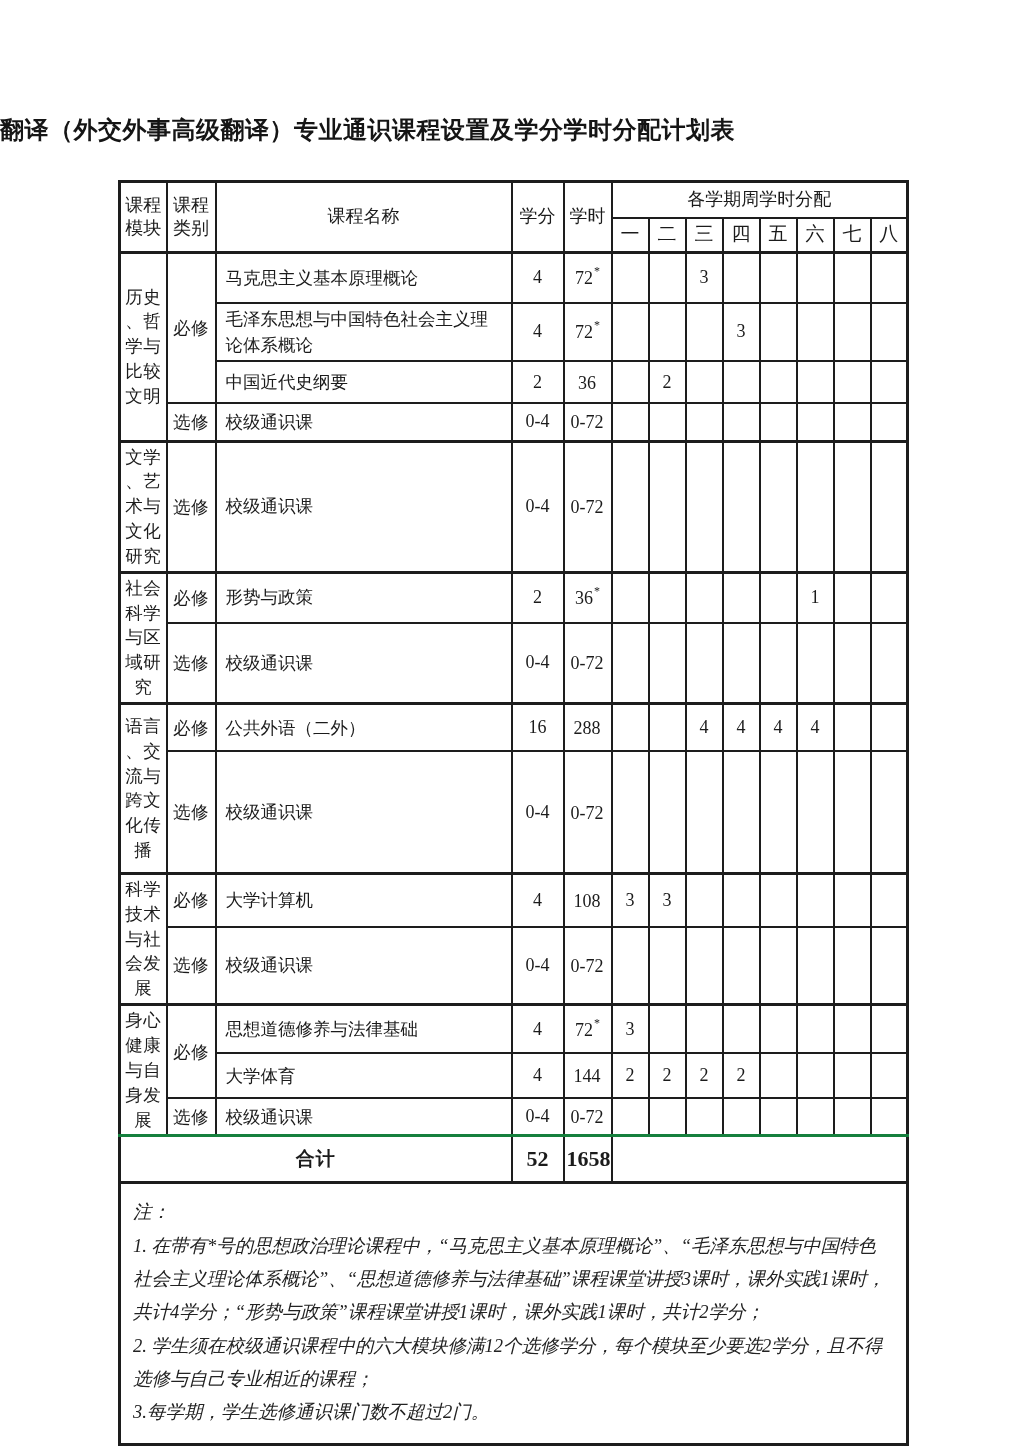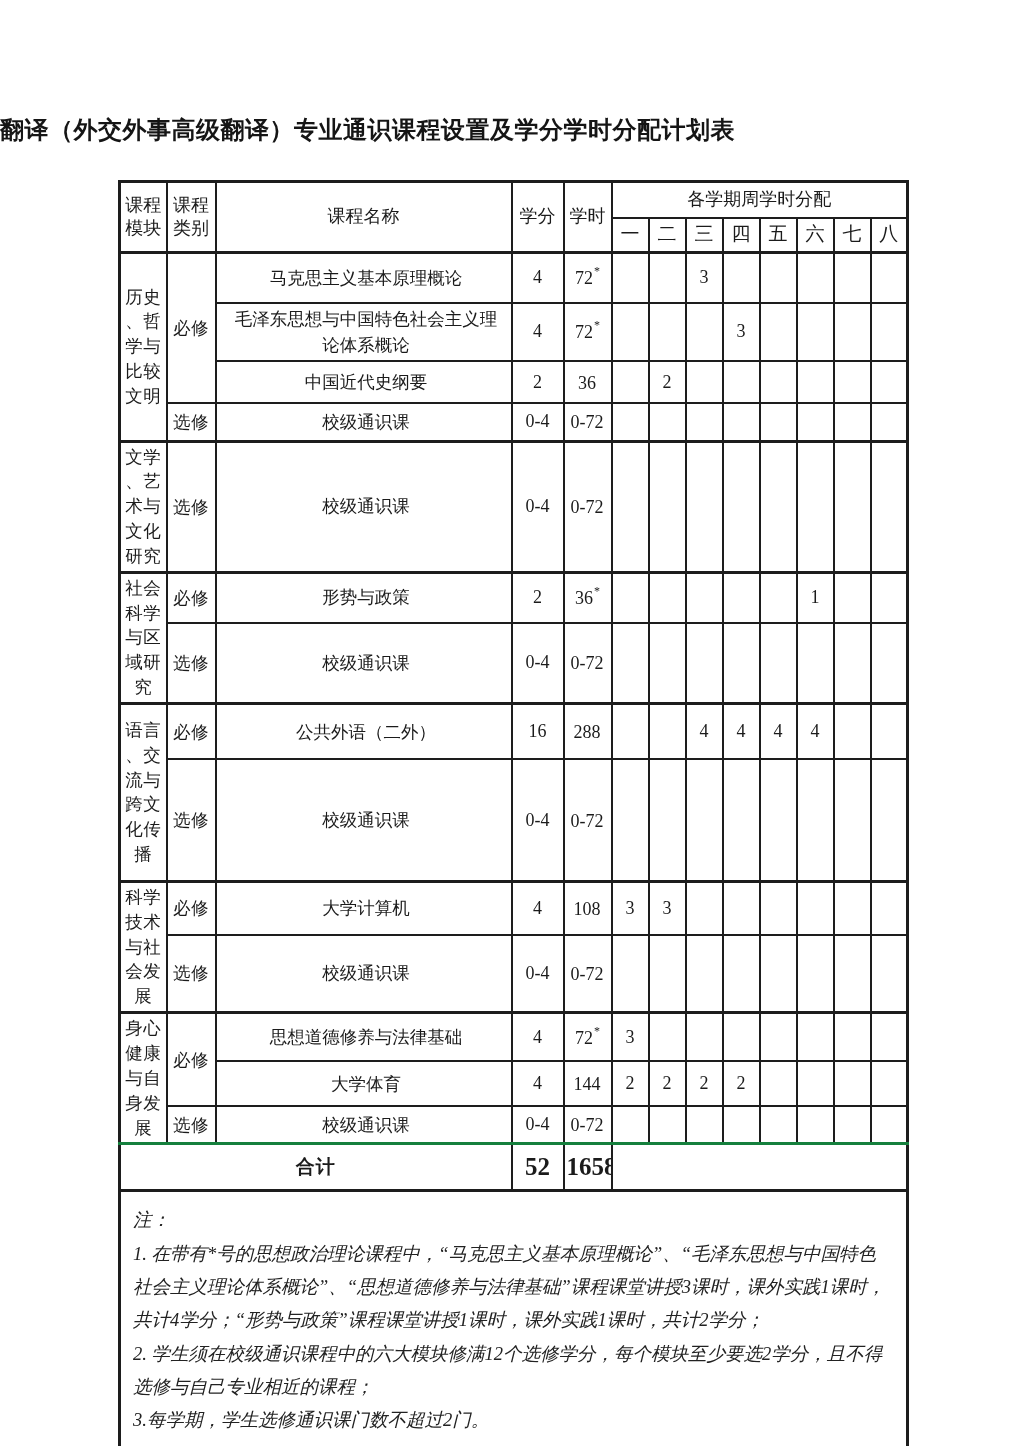--- a/index.html
+++ b/index.html
@@ -42,36 +42,36 @@
   .courses thead tr.subhead th { font-size: 19px; }
   tr.sec > td { border-top: 3px solid #1d1d1d; }
   td.module {
     white-space: pre-line;
     line-height: 1.42;
     letter-spacing: 0.5px;
     padding: 2px 0;
   }
   td.cat { letter-spacing: 0.5px; }
   td.name {
-    text-align: center;
+    text-align: left;
     padding-left: 9px;
     padding-right: 4px;
     white-space: pre-line;
     line-height: 1.5;
   }
   td.num, td.sem { font-size: 18px; }
   sup.star {
     font-size: 12px;
     position: relative;
     top: -2px;
     margin-left: 1px;
   }
   tr.total > td { border-top: 3px solid #15803d; font-weight: bold; }
   tr.total td.total-label { font-size: 19px; letter-spacing: 1px; }
-  tr.total td.num { font-size: 25px; }
+  tr.total td.num { font-size: 22px; }
   tr.notes > td {
     border-top: 3px solid #1d1d1d;
     text-align: left;
     vertical-align: top;
     padding: 12px 14px 14px 12px;
     font-style: italic;
     font-size: 18.5px;
     line-height: 1.8;
     color: #222;
   }
@@ -231,21 +231,21 @@
         <td class="sem"></td>
         <td class="sem"></td>
         <td class="sem"></td>
         <td class="sem"></td>
         <td class="sem"></td>
         <td class="sem"></td>
         <td class="sem"></td>
         <td class="sem"></td>
       </tr>
 
-      <tr class="sec" style="height:56px">
+      <tr class="sec" style="height:48px">
         <td class="module" rowspan="2">语言
 、交
 流与
 跨文
 化传
 播</td>
         <td class="cat">必修</td>
         <td class="name">公共外语（二外）</td>
         <td class="num">16</td>
         <td class="num"><span>288</span><sup class="star"></sup></td>

